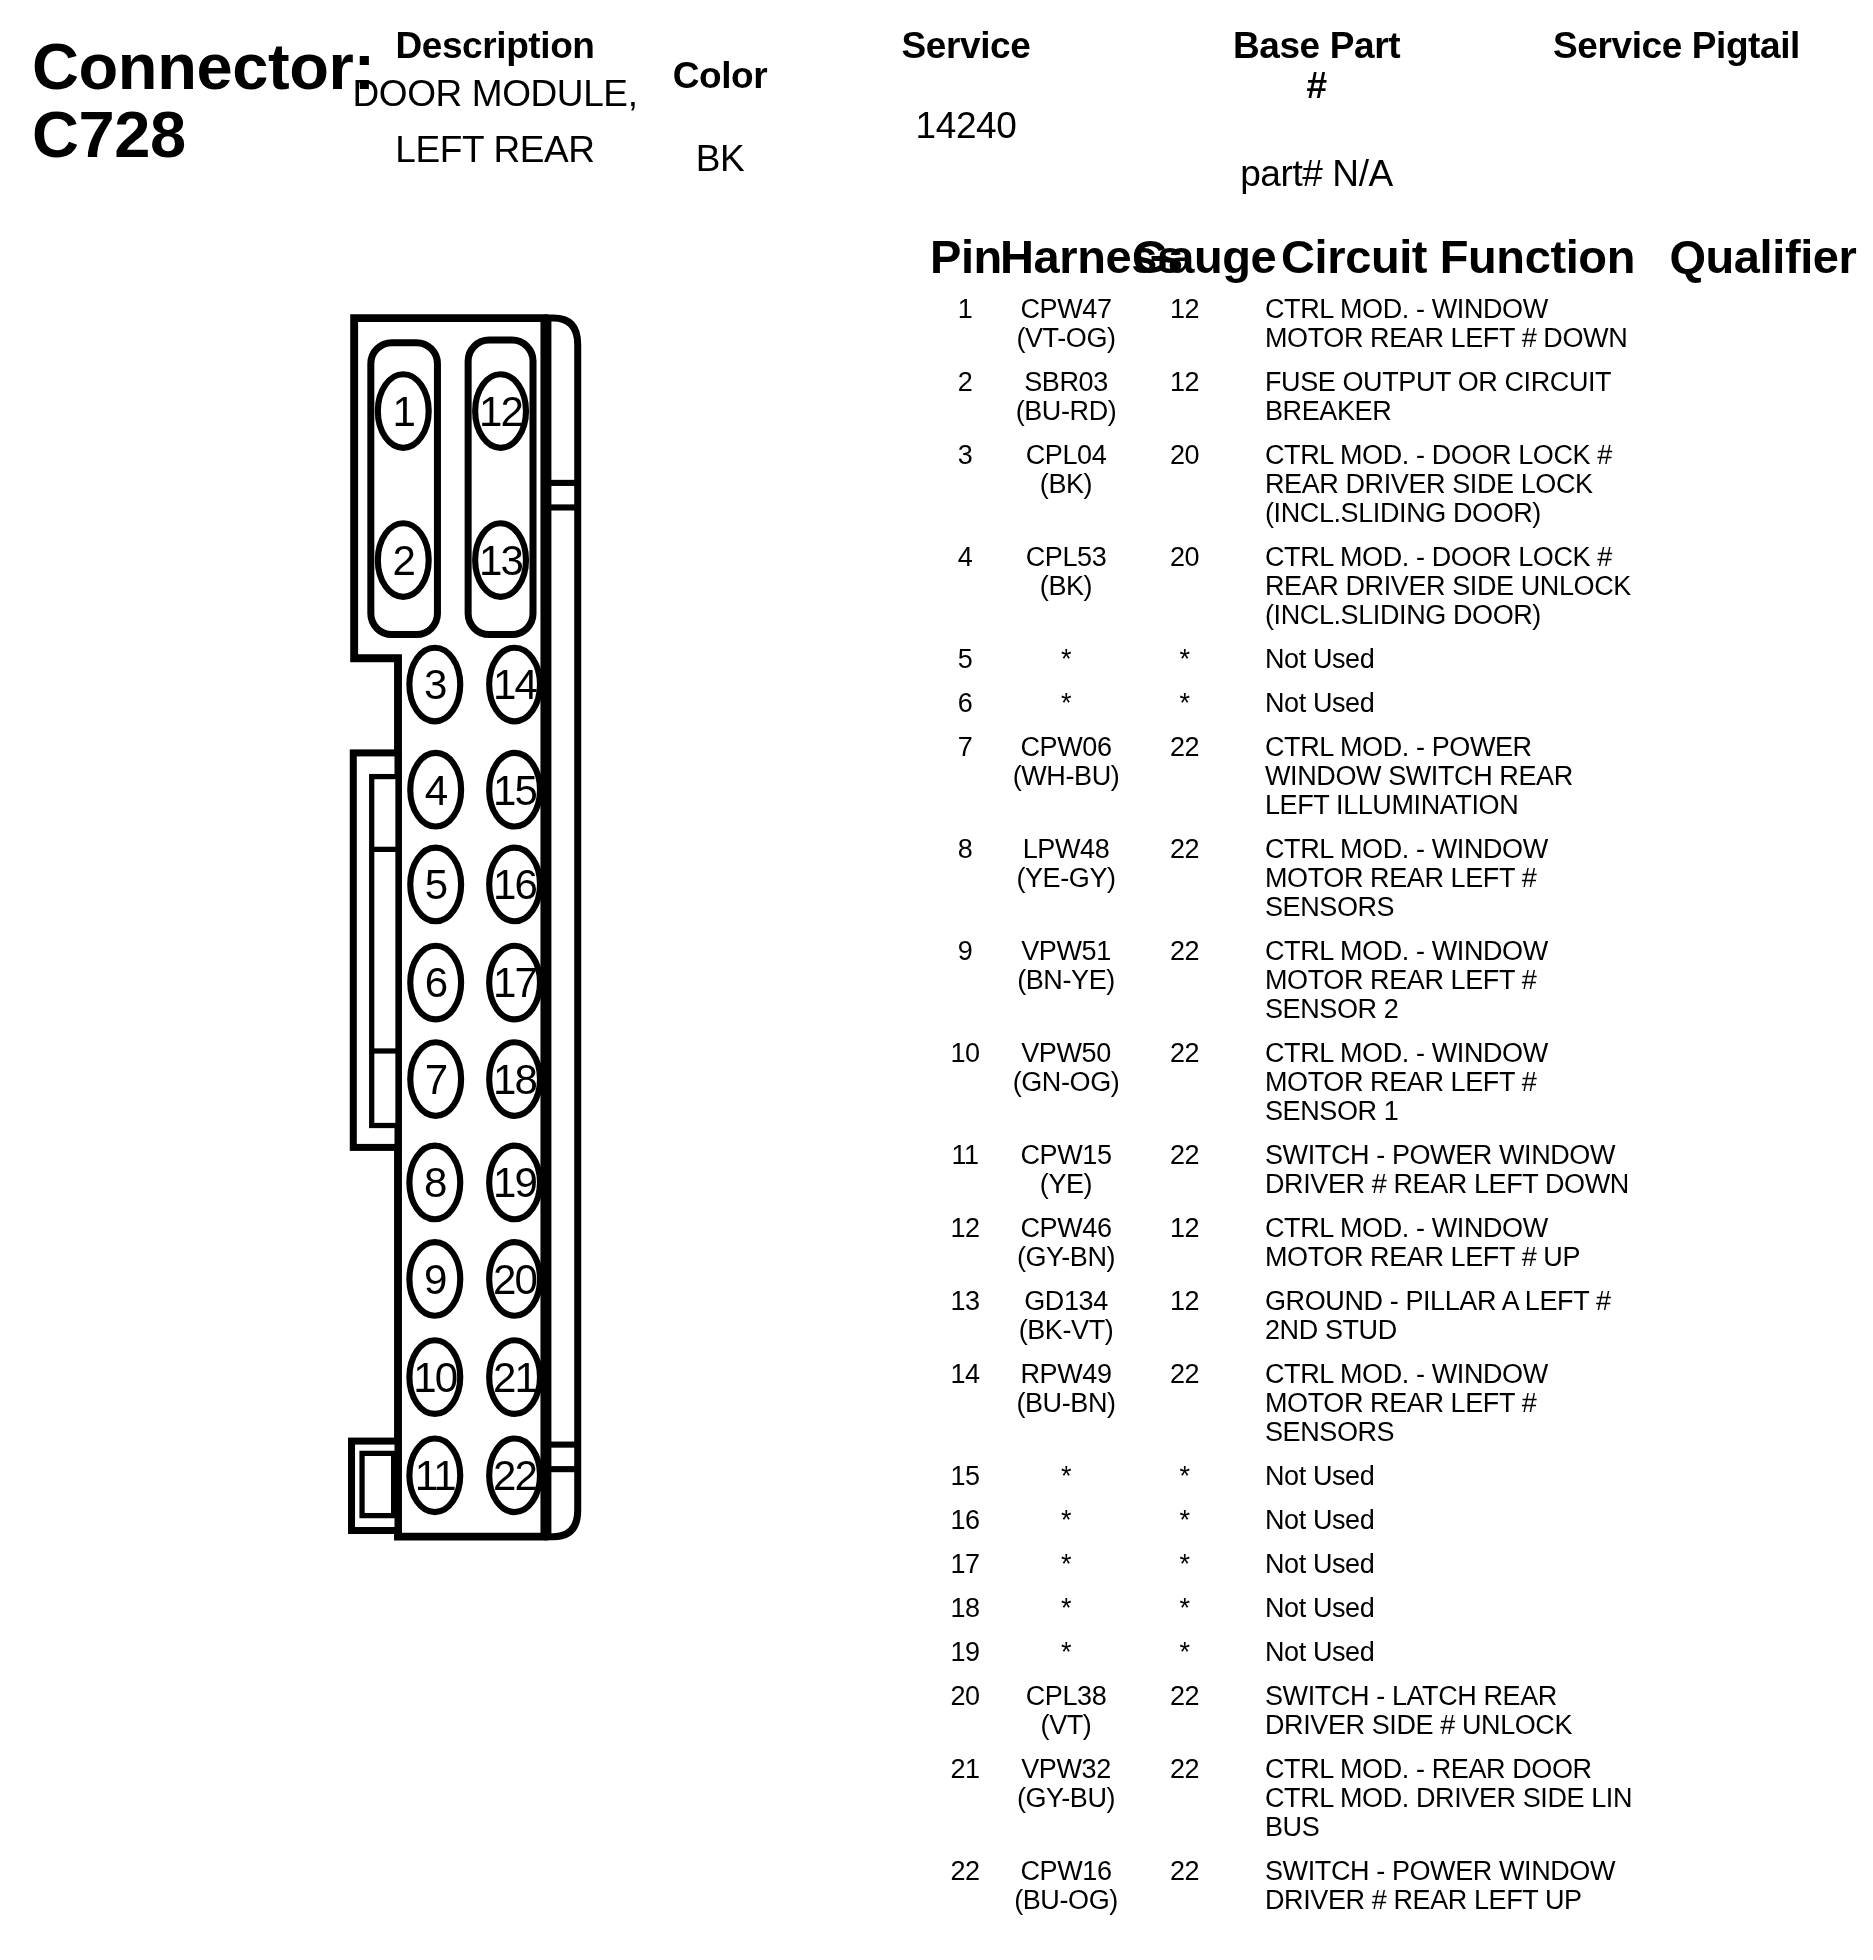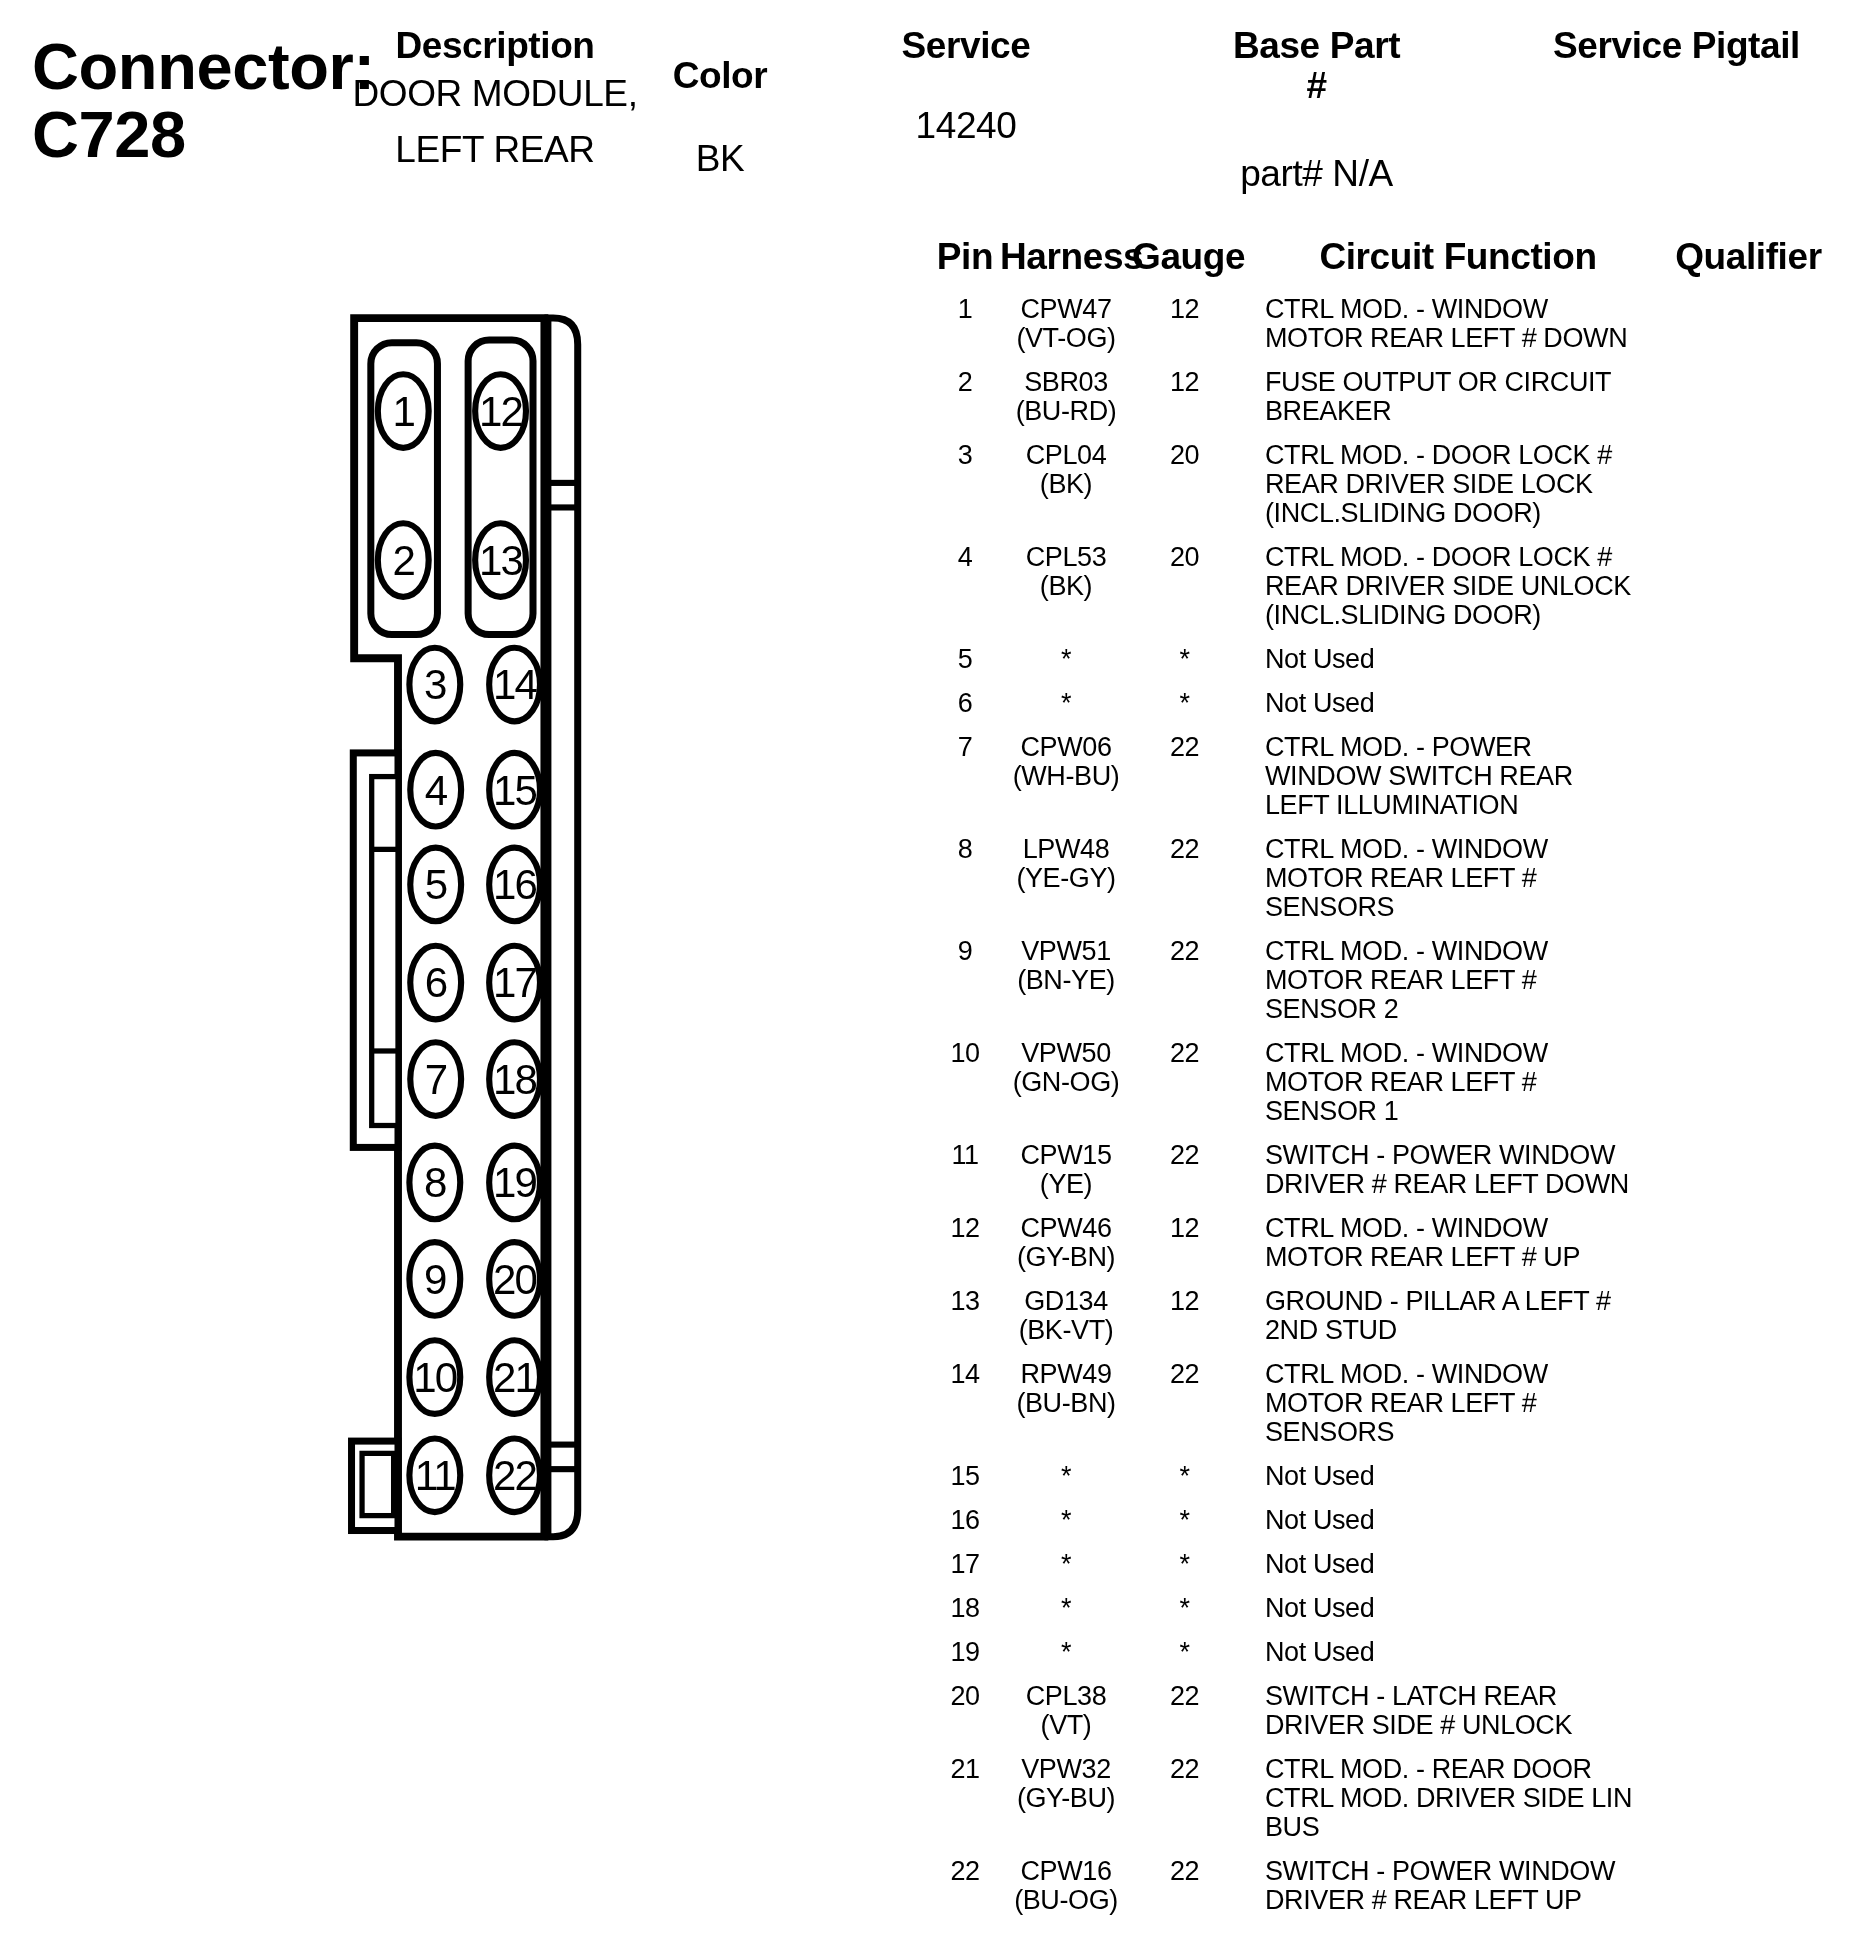--- a/index.html
+++ b/index.html
@@ -21,21 +21,21 @@
   #harness-block .hdr-value{margin-top:32px;}
   #basepart-block{left:1220px;top:26px;width:193px;}
   #basepart-block .hdr-value{margin-top:40px;}
   #pigtail-block{left:1536px;top:26px;width:281px;}
   
   #connector-svg{left:334px;top:298px;width:263px;height:1264px;}
   #connector-svg text{font-family:"Liberation Sans",sans-serif;font-size:48px;letter-spacing:-2px;}
   
   #pin-table{left:930px;top:237px;width:939px;font-size:27px;line-height:29px;}
   .trow{display:flex;align-items:flex-start;margin-bottom:15px;}
-  .thead{font-weight:bold;font-size:37px;line-height:39px;margin-bottom:19.3px;}
+  .thead{font-weight:bold;font-size:47px;line-height:39px;margin-bottom:19.3px;}
   .c-pin{width:70px;text-align:center;white-space:pre;}
   .c-circuit{width:132px;text-align:center;white-space:pre;}
   .c-gauge{width:105px;text-align:center;white-space:pre;}
   .c-func{width:386px;margin-left:28px;text-align:left;white-space:pre;}
   .thead .c-func{text-align:center;}
   .c-qual{width:158px;margin-left:18.4px;text-align:center;white-space:pre;}
 </style>
 </head>
 <body>
 

